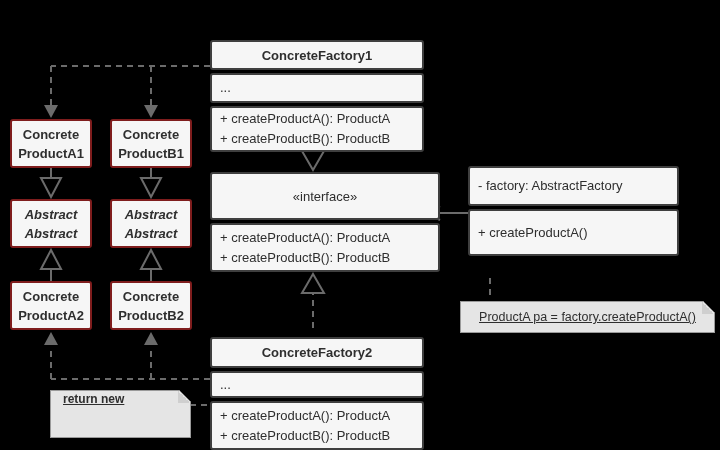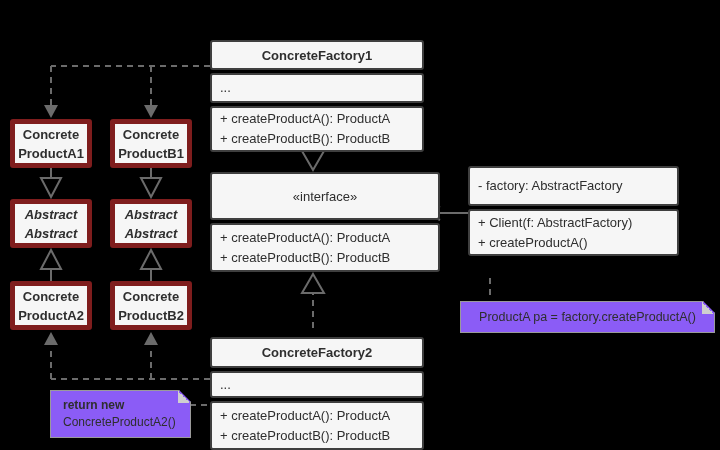--- a/index.html
+++ b/index.html
@@ -13,32 +13,32 @@
   .open{fill:none;stroke:#6b6b6b;stroke-width:2;}
 
   .box{position:absolute;display:flex;flex-direction:column;gap:3px;}
   .comp{background:#f6f6f6;border:2px solid #3f3f3f;border-radius:3px;box-sizing:border-box;}
   .comp.title{display:flex;flex-direction:column;align-items:center;justify-content:center;
               font-weight:bold;font-size:13px;line-height:21px;}
   .comp.title .stereotype{font-weight:normal;}
   .comp.members{font-size:13px;padding:1px 8px;display:flex;flex-direction:column;justify-content:center;}
   .member{line-height:20px;white-space:nowrap;}
 
-  .pbox{position:absolute;background:#f6f6f6;border:5px solid #7f1d1d;border-radius:3px;
+  .pbox{position:absolute;background:#f6f6f6;border:2px solid #7f1d1d;border-radius:3px;
         box-sizing:border-box;display:flex;flex-direction:column;align-items:center;justify-content:center;
         font-weight:bold;font-size:13px;line-height:19px;text-align:center;}
   .pbox.abstract{font-style:italic;}
 
-  .note{position:absolute;background:#8b5cf6;border:1px solid #9a9a9a;box-sizing:border-box;
+  .note{position:absolute;background:#e5e5e5;border:1px solid #9a9a9a;box-sizing:border-box;
         font-size:12.5px;color:#2e2e2e;
-        clip-path:polygon(0 0,calc(100% - 12px) 0,100% 12px,100% 100%,0 100%);}
+        clip-path:polygon(0 0,calc(100% - 12px) 0,100% 12px,100% 100%,0 100%);text-decoration:underline;}
   .note::after{content:'';position:absolute;top:0;right:0;width:12px;height:12px;
         background:linear-gradient(to bottom left,rgba(0,0,0,0) 50%,#cfcfcf 50%);}
   .note.center{display:flex;align-items:center;justify-content:center;white-space:nowrap;}
-  .note.multiline{display:flex;flex-direction:column;justify-content:center;padding-left:12px;
+  .note.multiline{display:flex;flex-direction:column;justify-content:space-between;padding-left:12px;
         font-size:12px;line-height:17px;}
   .note .bold{font-weight:bold;}
 </style>
 </head>
 <body>
 
 <div class="stage">
 
   <svg class="overlay" width="720" height="450" viewBox="0 0 720 450">
 
@@ -125,21 +125,20 @@
       <div class="member">+ createProductA(): ProductA</div>
       <div class="member">+ createProductB(): ProductB</div>
     </div>
   </div>
 
   <div class="box" style="left:468px;top:166px;width:211px;">
     <div class="comp members" style="height:40px;">
       <div class="member">- factory: AbstractFactory</div>
     </div>
     <div class="comp members" style="height:47px;">
-      <div class="member">+ Client(f: AbstractFactory)</div>
       <div class="member">+ createProductA()</div>
     </div>
   </div>
 
   <div class="pbox" style="left:10px;top:119px;width:82px;height:49px;">
     <span>Concrete</span>
     <span>ProductA1</span>
   </div>
   <div class="pbox" style="left:110px;top:119px;width:82px;height:49px;">
     <span>Concrete</span>
@@ -160,16 +159,15 @@
   <div class="pbox" style="left:110px;top:281px;width:82px;height:49px;">
     <span>Concrete</span>
     <span>ProductB2</span>
   </div>
 
   <div class="note center" style="left:460px;top:301px;width:255px;height:32px;">
     <span>ProductA pa = factory.createProductA()</span>
   </div>
   <div class="note multiline" style="left:50px;top:390px;width:141px;height:48px;">
     <span class="bold">return new</span>
-    <span>ConcreteProductA2()</span>
   </div>
 
 </div>
 
 </body></html>

